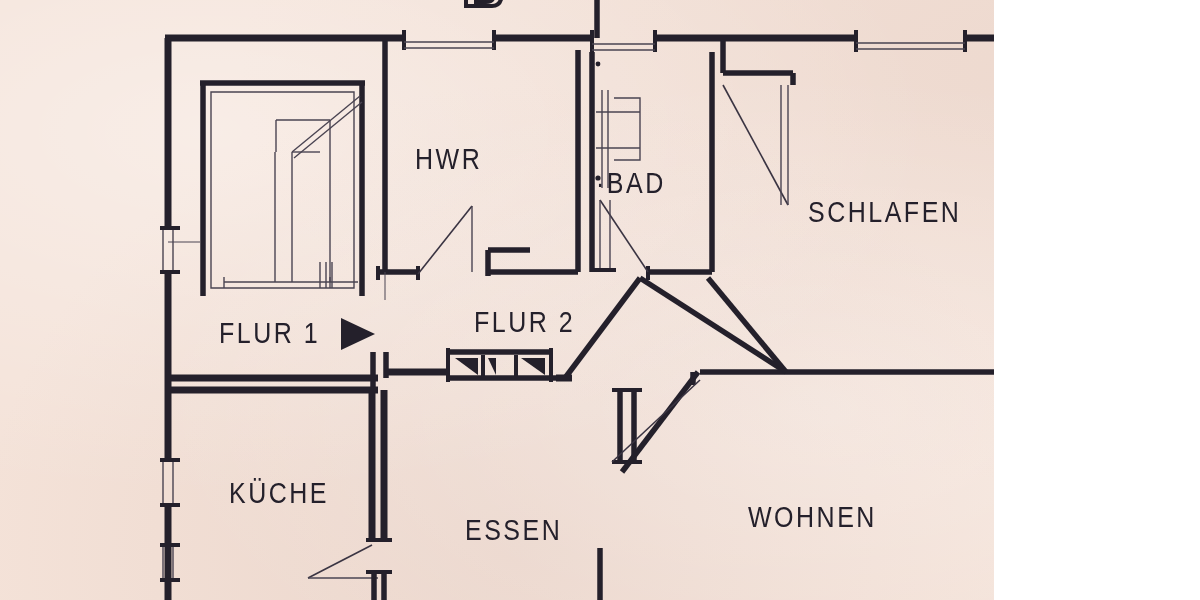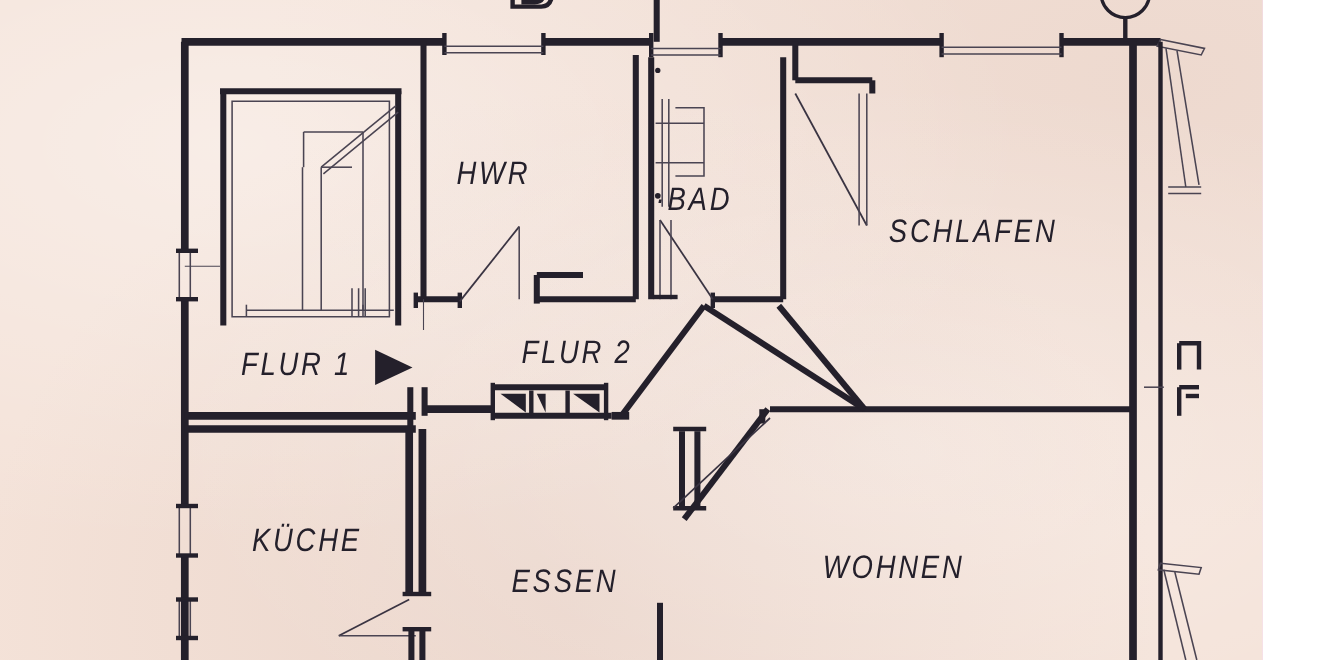--- a/index.html
+++ b/index.html
@@ -3,26 +3,25 @@
 <meta charset="utf-8">
 <title>Grundriss</title>
 <style>
   html, body {
     margin: 0;
     padding: 0;
     background: #ffffff;
   }
   #plan-root {
     position: relative;
-    width: 1200px;
+    width: 994px;
     height: 600px;
-    background: #f0abfc;
+    background: #5eead4;
     overflow: hidden;
     font-family: "Liberation Sans", sans-serif;
-    font-style: italic;
   }
   
   #paper {
     position: absolute;
     left: 0; top: 0;
     width: 1148px;
     height: 600px;
     background: #f4e2d8;
   }
   

